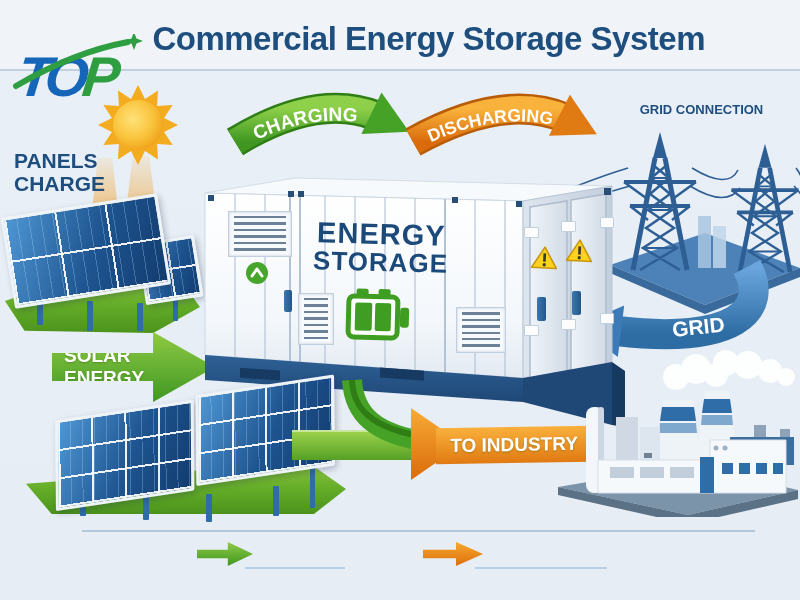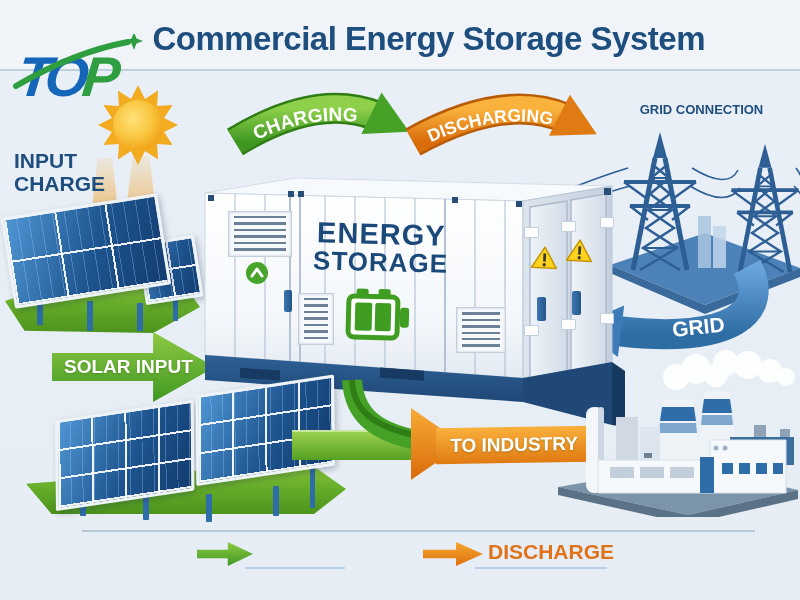--- a/index.html
+++ b/index.html
@@ -77,37 +77,37 @@
           <stop offset="100%" stop-color="#ee9c14"></stop>
     </radialGradient>
       </defs>
     <polygon fill="#f3ab20" points="80,40 66.1,47 74.6,60 59.1,59.1 60,74.6 47,66.1 40,80 33,66.1 20,74.6 20.9,59.1 5.4,60 13.9,47 0,40 13.9,33 5.4,20 20.9,20.9 20,5.4 33,13.9 40,0 47,13.9 60,5.4 59.1,20.9 74.6,20 66.1,33"></polygon>
     <circle cx="40" cy="40" r="25" fill="url(#sunG)"></circle>
   </svg>
   <div class="abs beam" style="left:92px;top:158px;width:26px;height:52px"></div>
   <div class="abs beam" style="left:126px;top:156px;width:30px;height:56px"></div>
 
   <div class="abs side-label" style="left:14px;top:150px">
-    <div>INPUT</div>
+    <div>PANELS</div>
     <div>CHARGE</div>
   </div>
 
   <div class="abs" style="left:5px;top:195px;width:195px;height:140px">
     <div class="abs mound" style="left:0;top:80px;width:195px;height:58px;
       clip-path:polygon(0% 45%,28% 12%,92% 18%,100% 55%,76% 100%,10% 96%)"></div>
     <div class="leg" style="left:32px;top:100px;height:30px"></div>
     <div class="leg" style="left:82px;top:106px;height:30px"></div>
     <div class="leg" style="left:132px;top:108px;height:28px"></div>
     <div class="leg" style="left:168px;top:100px;height:26px;width:5px"></div>
     <div class="spanel" style="left:136px;top:44px;width:52px;height:56px;--cw:26px;--ch:28px;transform:rotate(-9deg)"></div>
     <div class="spanel" style="left:2px;top:10px;width:152px;height:86px;--cw:50.7px;--ch:43px;transform:rotate(-9deg)"></div>
   </div>
 
   <div class="abs arrow-right" style="left:52px;top:332px;width:163px;height:70px">
-    <div class="abs flow-text" style="left:12px;top:50%;transform:translateY(-50%);font-size:19px">SOLAR INPUT</div>
+    <div class="abs flow-text" style="left:12px;top:50%;transform:translateY(-50%);font-size:19px">SOLAR ENERGY</div>
   </div>
 
   <svg class="abs" style="left:225px;top:86px" width="185" height="85" viewBox="0 0 185 85">
     <defs>
       <linearGradient id="chG" x1="0" y1="0" x2="0" y2="1">
         <stop offset="0%" stop-color="#8ed04a"></stop>
           <stop offset="100%" stop-color="#3f9722"></stop>
       </linearGradient>
       <path id="chTP" d="M12,64 Q94,18 162,44"></path>
     </defs>
@@ -376,16 +376,15 @@
     <rect x="208" y="118" width="11" height="11" fill="#2f6da8"></rect>
     <rect x="225" y="118" width="10" height="11" fill="#2f6da8"></rect>
     <circle cx="168" cy="103" r="2.5" fill="#9fb2c5"></circle>
       <circle cx="177" cy="103" r="2.5" fill="#9fb2c5"></circle>
   </svg>
 
   <div class="abs" style="left:82px;top:530px;width:673px;height:2px;background:#b4c8da"></div>
   <div class="abs arrow-right" style="left:197px;top:542px;width:56px;height:24px;clip-path:polygon(0 32%,55% 32%,55% 0,100% 50%,55% 100%,55% 68%,0 68%)"></div>
   <div class="abs underline" style="left:245px;top:567px;width:100px"></div>
   <div class="abs arrow-right orange" style="left:423px;top:542px;width:60px;height:24px;clip-path:polygon(0 32%,55% 32%,55% 0,100% 50%,55% 100%,55% 68%,0 68%)"></div>
-  <div class="abs legend-text" style="left:488px;top:540px;color:#e0731a">DISCHARGE</div>
   <div class="abs underline" style="left:475px;top:567px;width:132px"></div>
 
 </div>
 
 </body></html>

